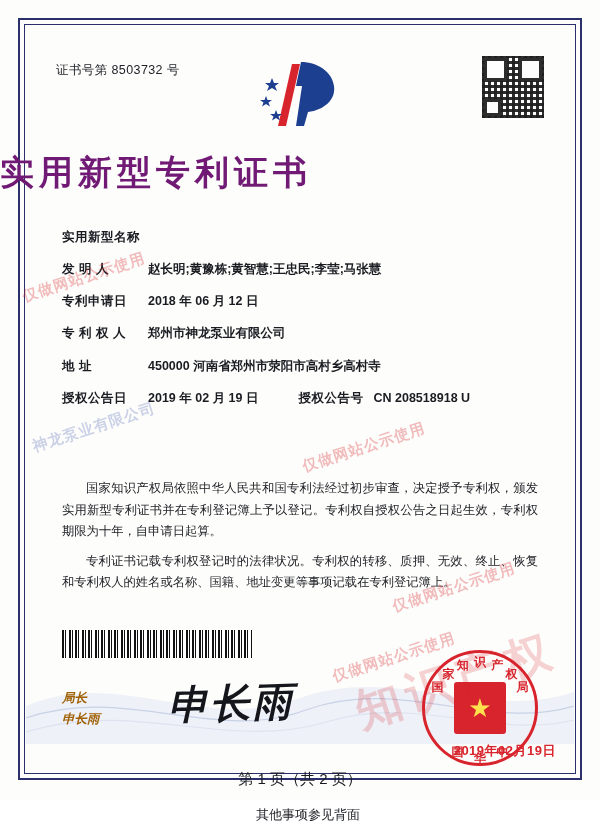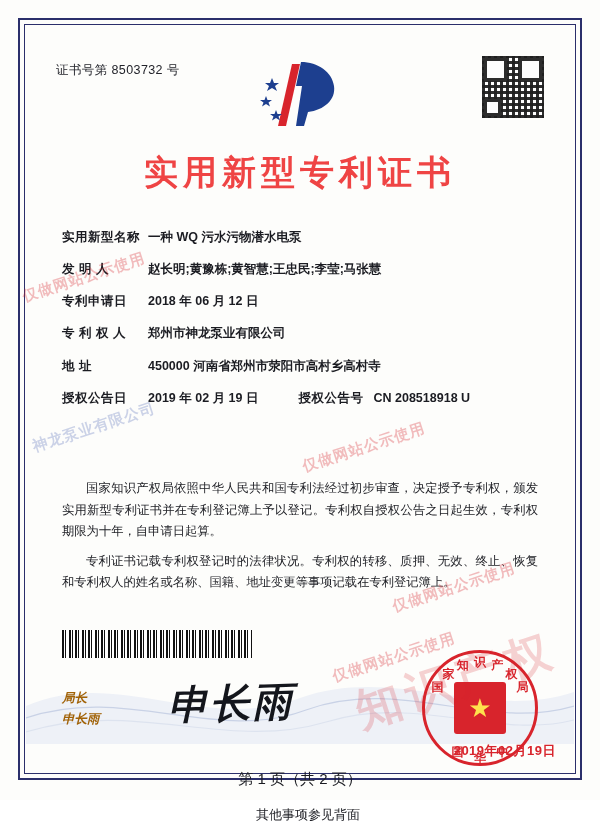--- a/index.html
+++ b/index.html
@@ -85,26 +85,25 @@
     width: 17px; height: 17px;
     border: 3px solid #111;
     background: #fff;
   }
 
   
   .main-title {
     position: absolute;
     left: 0; top: 150px;
     width: 600px;
-    text-align: center;
     font-family: "DejaVu Serif", "Liberation Serif", serif;
     font-size: 34px;
     font-weight: bold;
     letter-spacing: 5px;
-    color: #ef4444;
+    color: #701a75;
   }
 
   
   .fields {
     position: absolute;
     left: 62px; top: 230px;
     width: 470px;
     font-size: 12.5px;
     color: #1b1c22;
   }
@@ -298,21 +297,20 @@
 
   <div class="qr">
     <span class="qr-bl"></span>
   </div>
 
   <div class="main-title">实用新型专利证书</div>
 
   <div class="fields">
     <div class="field-row">
       <div class="field-label">实用新型名称</div>
-      <div class="field-value">一种 WQ 污水污物潜水电泵</div>
     </div>
     <div class="field-row">
       <div class="field-label">发  明  人</div>
       <div class="field-value">赵长明;黄豫栋;黄智慧;王忠民;李莹;马张慧</div>
     </div>
     <div class="field-row">
       <div class="field-label">专利申请日</div>
       <div class="field-value">2018 年 06 月 12 日</div>
     </div>
     <div class="field-row">

